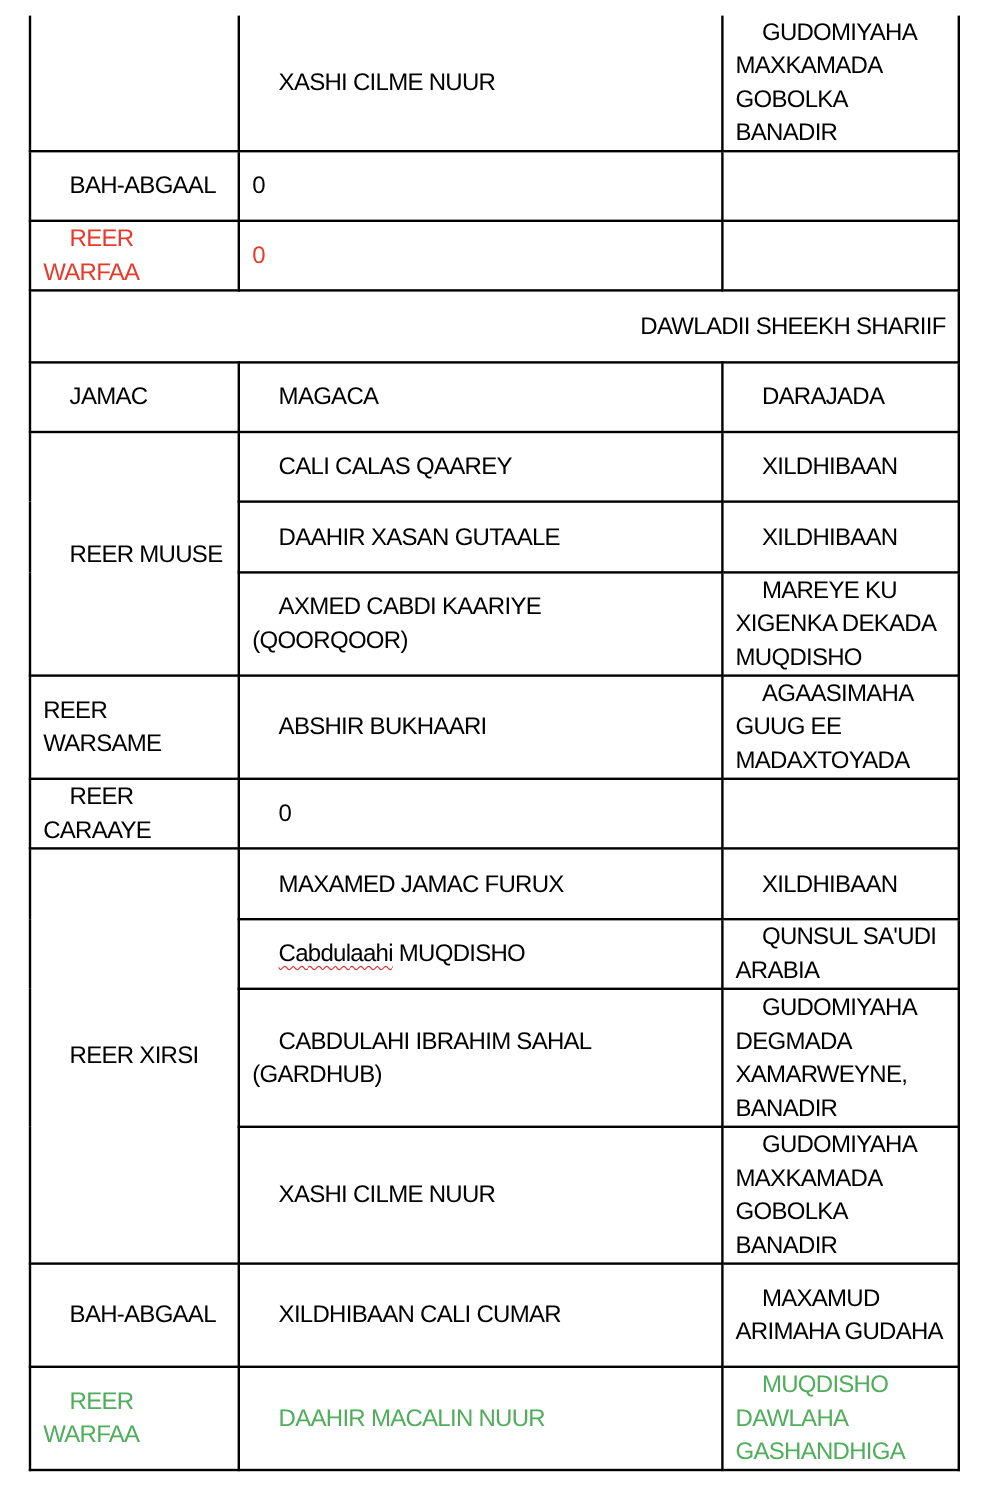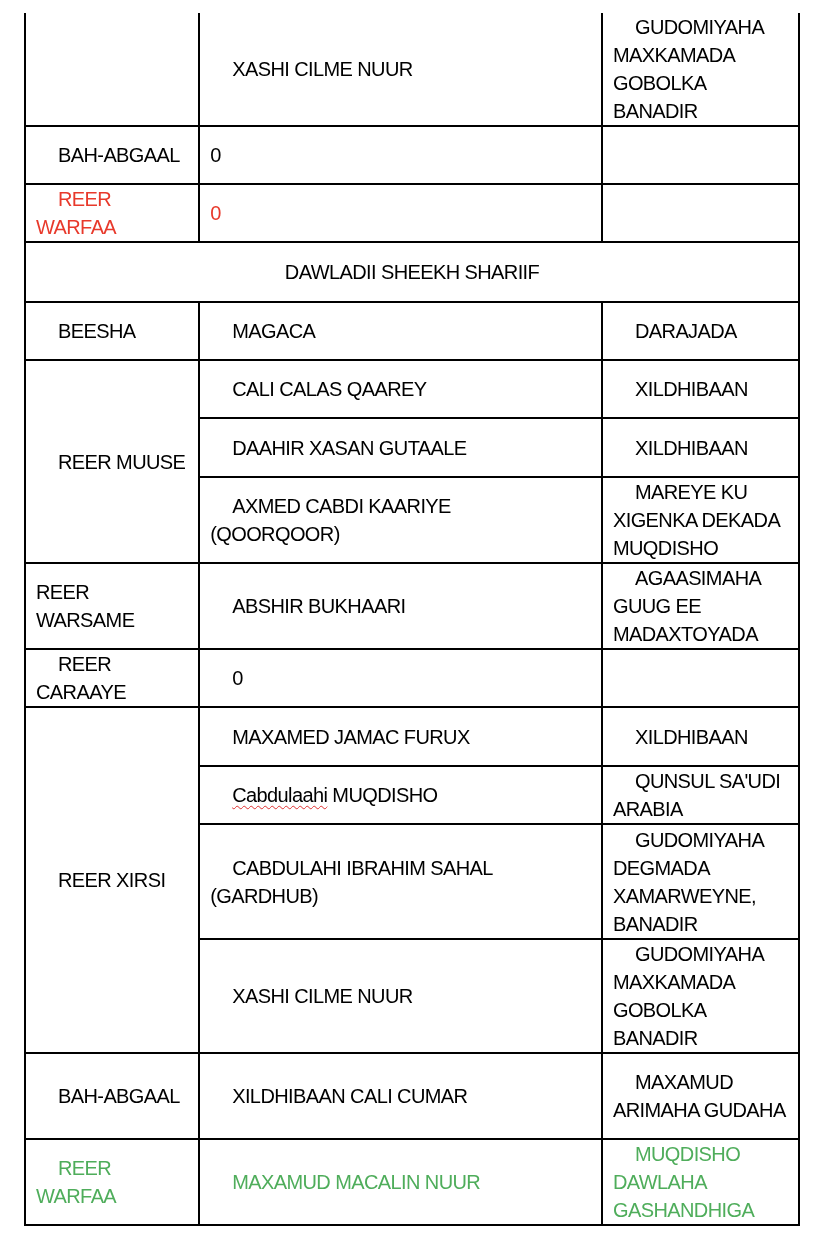--- a/index.html
+++ b/index.html
@@ -8,21 +8,21 @@
   table { position: absolute; left: 24px; top: 13px; border-collapse: collapse;
           table-layout: fixed; width: 776px; }
   td { border: 2px solid #000; padding: 0 10px; vertical-align: middle;
        font-size: 20px; line-height: 28px; letter-spacing: -0.6px; }
   table tr:first-child td { border-top: none; }
   .c1 { width: 160px; }
   .c2 { width: 370px; }
   .c3 { width: 181px; }
   .ind { display: inline-block; width: 22px; }
   .b { font-weight: normal; }
-  .center { text-align: center; }
+  .center { text-align: right; }
   .red { color: #e8392b; }
   .green { color: #4fad5b; }
   .spell { text-decoration: underline wavy #e03030; text-decoration-thickness: 1px; text-underline-offset: 3px; }
 </style>
 </head>
 <body>
 
 <table>
   <colgroup>
       <col class="c1">
@@ -45,21 +45,21 @@
     <td class="b red"><span class="ind"></span><span>REER WARFAA</span></td>
     <td class="red"><span>0</span></td>
     <td></td>
   </tr>
 
   <tr style="height:60px">
     <td colspan="3" class="b center">DAWLADII SHEEKH SHARIIF</td>
   </tr>
 
   <tr style="height:58px">
-    <td class="b"><span class="ind"></span><span>BEESHA</span></td>
+    <td class="b"><span class="ind"></span><span>JAMAC</span></td>
     <td class="b"><span class="ind"></span><span>MAGACA</span></td>
     <td class="b"><span class="ind"></span><span>DARAJADA</span></td>
   </tr>
 
   <tr style="height:58px">
     <td rowspan="3" class="b"><span class="ind"></span><span>REER MUUSE</span></td>
     <td><span class="ind"></span><span>CALI CALAS QAAREY</span></td>
     <td><span class="ind"></span><span>XILDHIBAAN</span></td>
   </tr>
   <tr style="height:59px">
@@ -102,17 +102,17 @@
   </tr>
 
   <tr style="height:86px">
     <td class="b"><span class="ind"></span><span>BAH-ABGAAL</span></td>
     <td><span class="ind"></span><span>XILDHIBAAN CALI CUMAR</span></td>
     <td><span class="ind"></span><span>MAXAMUD</span> <span>ARIMAHA GUDAHA</span></td>
   </tr>
 
   <tr style="height:84px">
     <td class="b green"><span class="ind"></span><span>REER</span><br><span>WARFAA</span></td>
-    <td class="green"><span class="ind"></span><span>MAXAMUD MACALIN NUUR</span></td>
+    <td class="green"><span class="ind"></span><span>DAAHIR MACALIN NUUR</span></td>
     <td class="green"><span class="ind"></span><span>MUQDISHO</span> <span>DAWLAHA GASHANDHIGA</span></td>
   </tr>
 </tbody>
   </table>
 
 </body></html>

